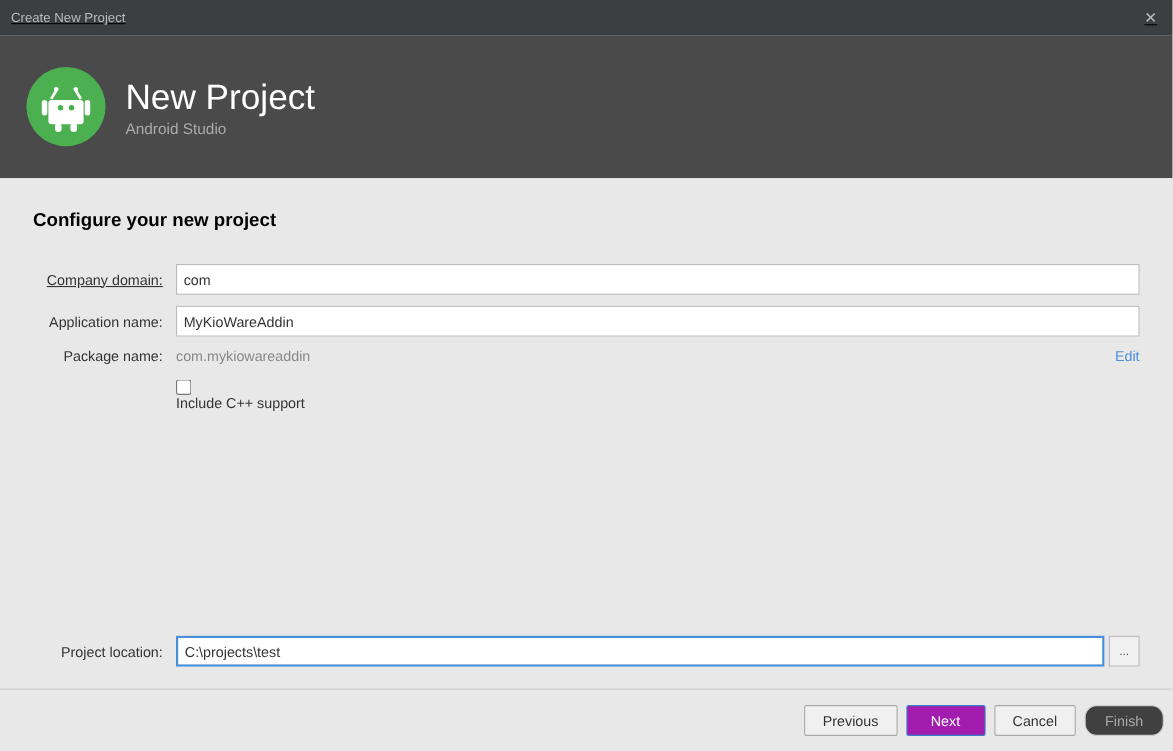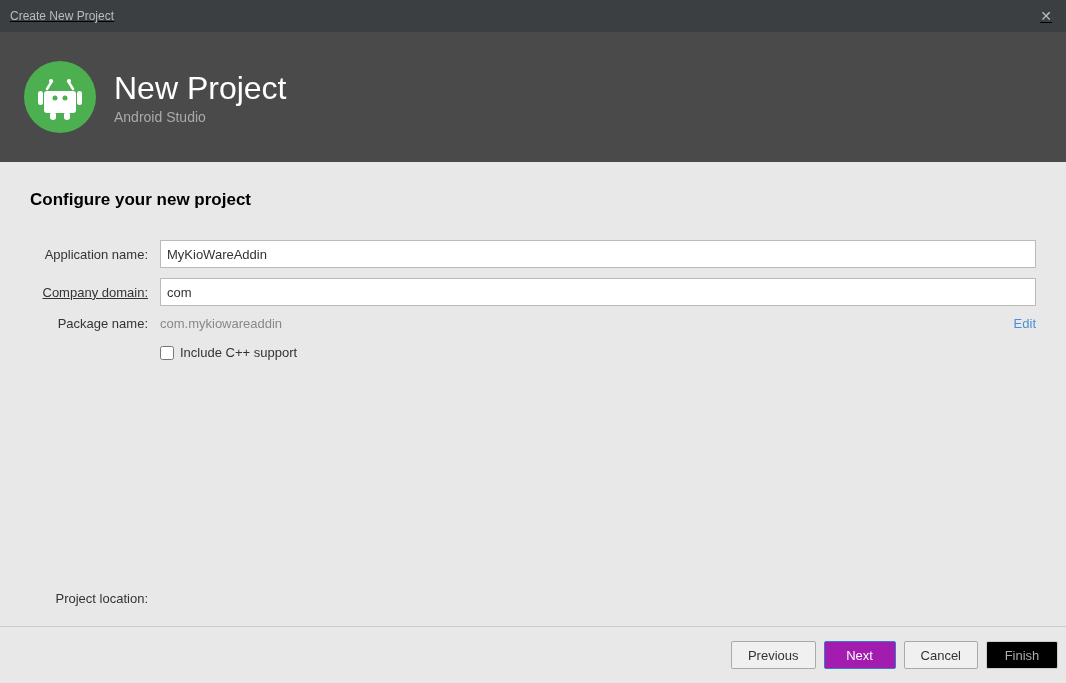--- a/index.html
+++ b/index.html
@@ -169,24 +169,25 @@
     .edit-link {
       font-size: 13px;
       color: #4a90d9;
       text-decoration: none;
       cursor: pointer;
       margin-right: 0;
     }
 
     .checkbox-row {
       display: flex;
-      align-items: center;
+      align-items: flex-start;
       margin-left: 130px;
       margin-bottom: 20px;
       margin-top: 4px;
+      flex-direction: column;
     }
 
     .checkbox-row input[type="checkbox"] {
       margin-right: 6px;
       width: 14px;
       height: 14px;
       cursor: pointer;
     }
 
     .checkbox-label {
@@ -274,24 +275,25 @@
       color: #333333;
     }
 
     .btn-primary {
       background: #a21caf;
       color: #ffffff;
       border-color: #3a7bc8;
     }
 
     .btn-disabled {
-      background: #000000;
+      background: #404040;
       color: #aaaaaa;
       border-color: #cccccc;
       cursor: default;
+      border-radius: 11px;
     }
   </style>
 </head>
 <body>
 
 <div class="title-bar">
   <span class="title-bar-text">Create New Project</span>
   <button class="title-bar-close">✕</button>
 </div>
 
@@ -324,27 +326,27 @@
     <span class="header-subtitle">Android Studio</span>
   </div>
 </div>
 
 <div class="main-content">
   <div class="page-title">Configure your new project</div>
 
   <div class="form-area">
 
     <div class="form-row">
+      <label class="form-label underline">Company domain:</label>
+      <input class="form-input" type="text" value="com" style="">
+    </div>
+
+    <div class="form-row">
       <label class="form-label">Application name:</label>
       <input class="form-input" type="text" value="MyKioWareAddin" style="">
-    </div>
-
-    <div class="form-row">
-      <label class="form-label underline">Company domain:</label>
-      <input class="form-input" type="text" value="com" style="">
     </div>
 
     <div class="package-row">
       <span class="package-label">Package name:</span>
       <div class="package-value-container">
         <span class="package-value">com.mykiowareaddin</span>
         <a class="edit-link">Edit</a>
       </div>
     </div>
 
@@ -352,20 +354,24 @@
       <input type="checkbox" id="cpp-checkbox" style="">
       <label class="checkbox-label" for="cpp-checkbox">Include C++ support</label>
     </div>
   </div>
 
   <div class="spacer"></div>
 
   <div class="project-location-section">
     <div class="project-location-row">
       <label class="project-location-label">Project location:</label>
+      <div class="project-location-input-container">
+        <input class="project-location-input" type="text" value="C:\projects\test" style="">
+        <button class="browse-button">...</button>
+      </div>
     </div>
   </div>
 </div>
 
 <div class="footer">
   <button class="btn btn-default">Previous</button>
   <button class="btn btn-primary">Next</button>
   <button class="btn btn-default">Cancel</button>
   <button class="btn btn-disabled">Finish</button>
 </div>

